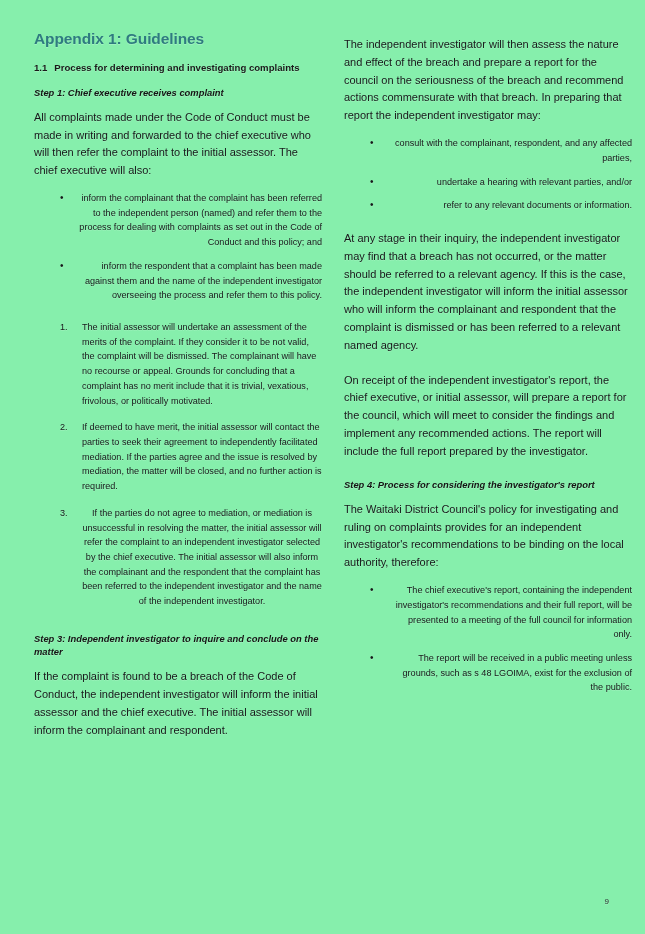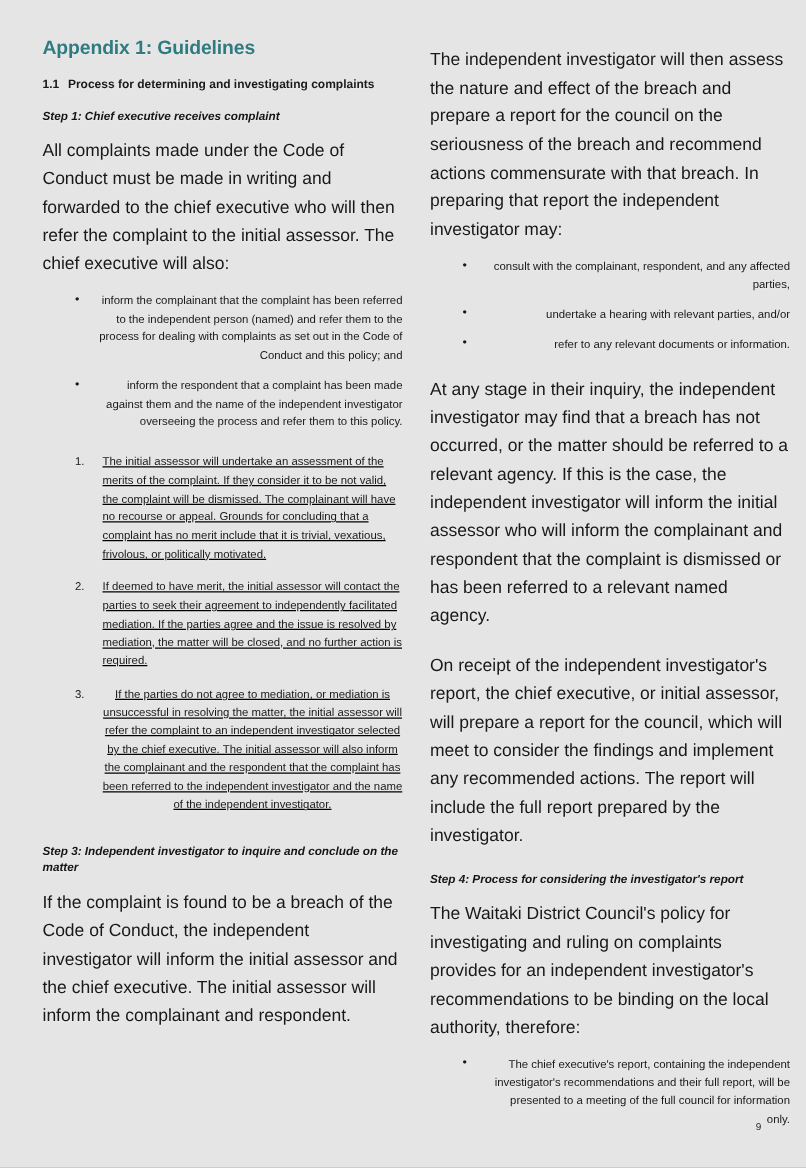--- a/index.html
+++ b/index.html
@@ -10,21 +10,21 @@
     width: 645px;
     height: 934px;
     background: #848484;
     font-family: "Liberation Sans", sans-serif;
     overflow: hidden;
   }
   #page {
     position: relative;
     width: 645px;
     height: 934px;
-    background: #e5e5e5;
+    background: #86efac;
     box-sizing: border-box;
     padding: 30px 22px 20px 34px;
   }
   .columns {
     display: flex;
     flex-direction: row;
     gap: 22px;
     height: 100%;
   }
   .col {
@@ -60,21 +60,21 @@
   .step-head {
     font-size: 9.4px;
     font-weight: bold;
     color: #141414;
     line-height: 1.4;
     margin: 0 0 10px 0;
     text-shadow: 0 1px 0 rgba(255,255,255,0.20);
     font-style: italic;
   }
   p.body {
-    font-size: 14px;
+    font-size: 11px;
     line-height: 1.62;
     color: #17181a;
     margin: 0 0 11px 0;
     text-shadow: 0 1px 0 rgba(255,255,255,0.16);
   }
   ul.bullets {
     list-style: none;
     margin: 0 0 11px 0;
     padding: 0 0 0 26px;
     text-align: right;
@@ -95,21 +95,20 @@
     left: 0;
     top: -1px;
     font-size: 10px;
     color: #17181a;
   }
   ol.numbers {
     list-style: none;
     margin: 0 0 11px 0;
     padding: 0 0 0 26px;
     counter-reset: numlist;
-    text-decoration: underline;
   }
   ol.numbers > li {
     position: relative;
     font-size: 9.1px;
     line-height: 1.62;
     color: #17181a;
     margin: 0 0 12px 0;
     padding-left: 22px;
     counter-increment: numlist;
     text-shadow: 0 1px 0 rgba(255,255,255,0.16);
@@ -190,20 +189,21 @@
 
       <p class="body">On receipt of the independent investigator's report, the chief executive, or initial assessor, will prepare a report for the council, which will meet to consider the findings and implement any recommended actions. The report will include the full report prepared by the investigator.</p>
 
       <div class="spacer-sm"></div>
 
       <div class="step-head">Step 4: Process for considering the investigator's report</div>
       <p class="body">The Waitaki District Council's policy for investigating and ruling on complaints provides for an independent investigator's recommendations to be binding on the local authority, therefore:</p>
 
       <ul class="bullets">
         <li>The chief executive's report, containing the independent investigator's recommendations and their full report, will be presented to a meeting of the full council for information only.</li>
+        <li>The report will be received in a public meeting unless grounds, such as s 48 LGOIMA, exist for the exclusion of the public.</li>
       </ul>
 
     </div>
 
   </div>
 
   <div class="page-number">9</div>
 </div>
 
 </body></html>

